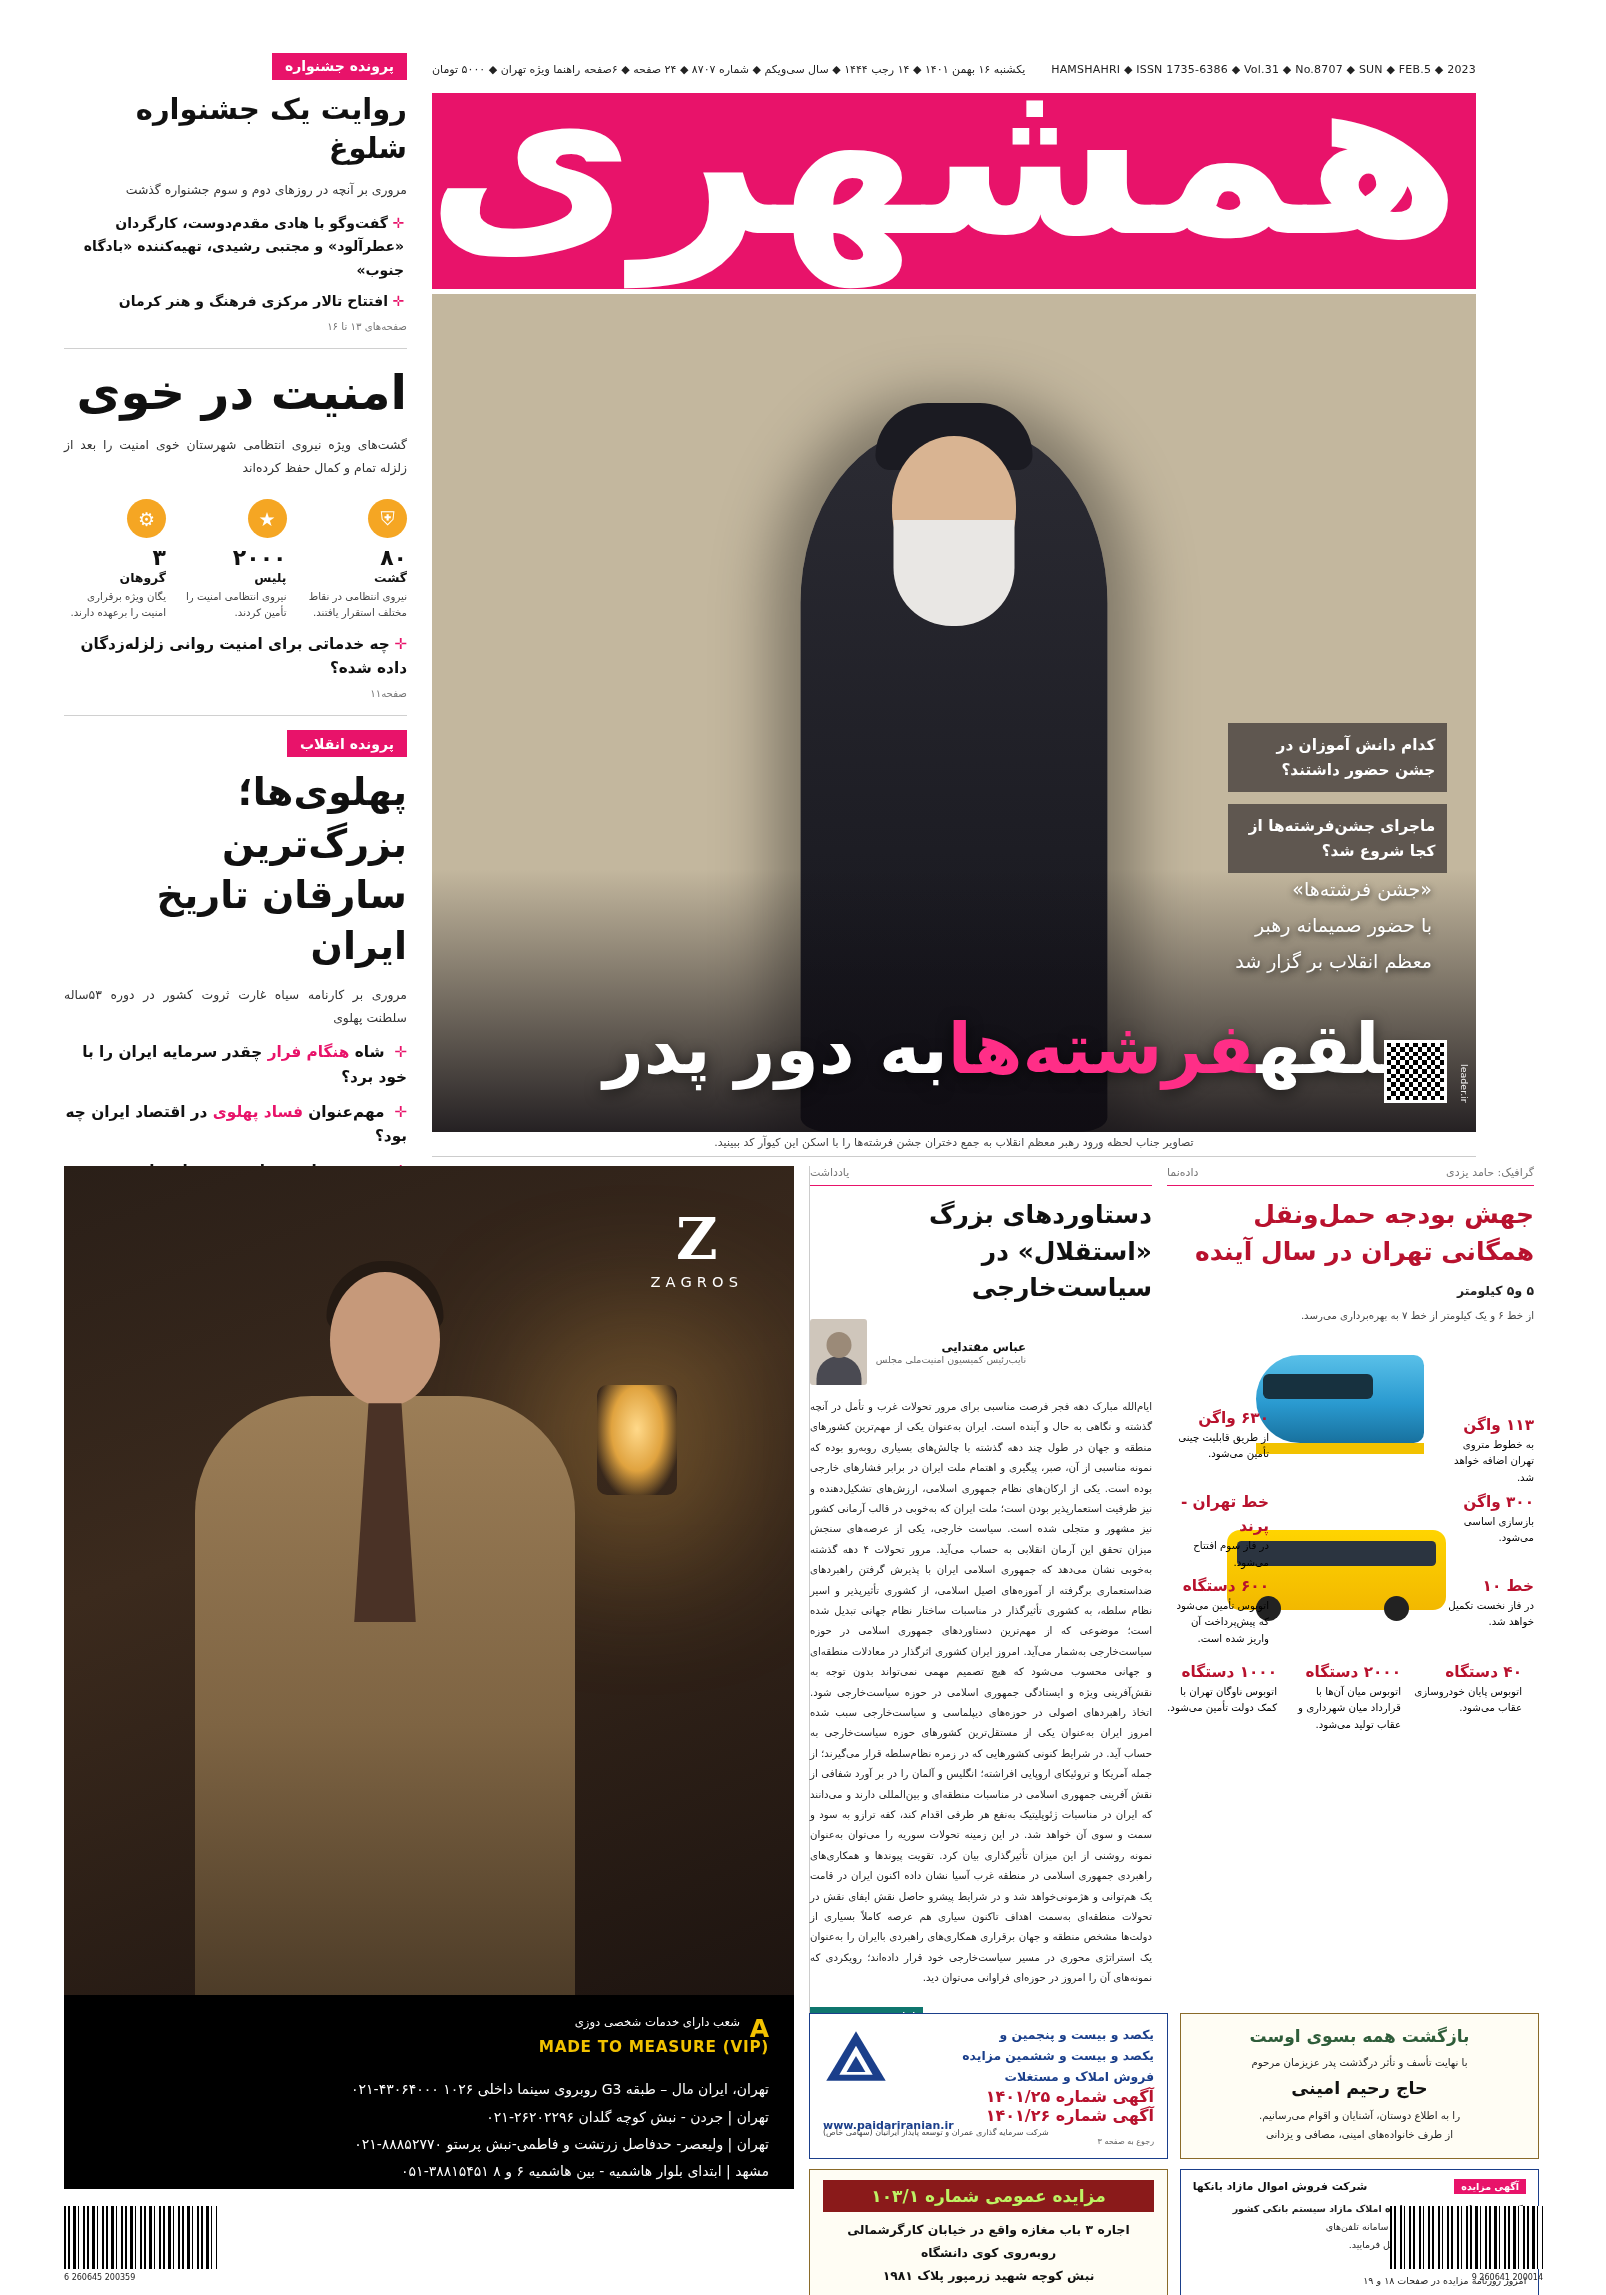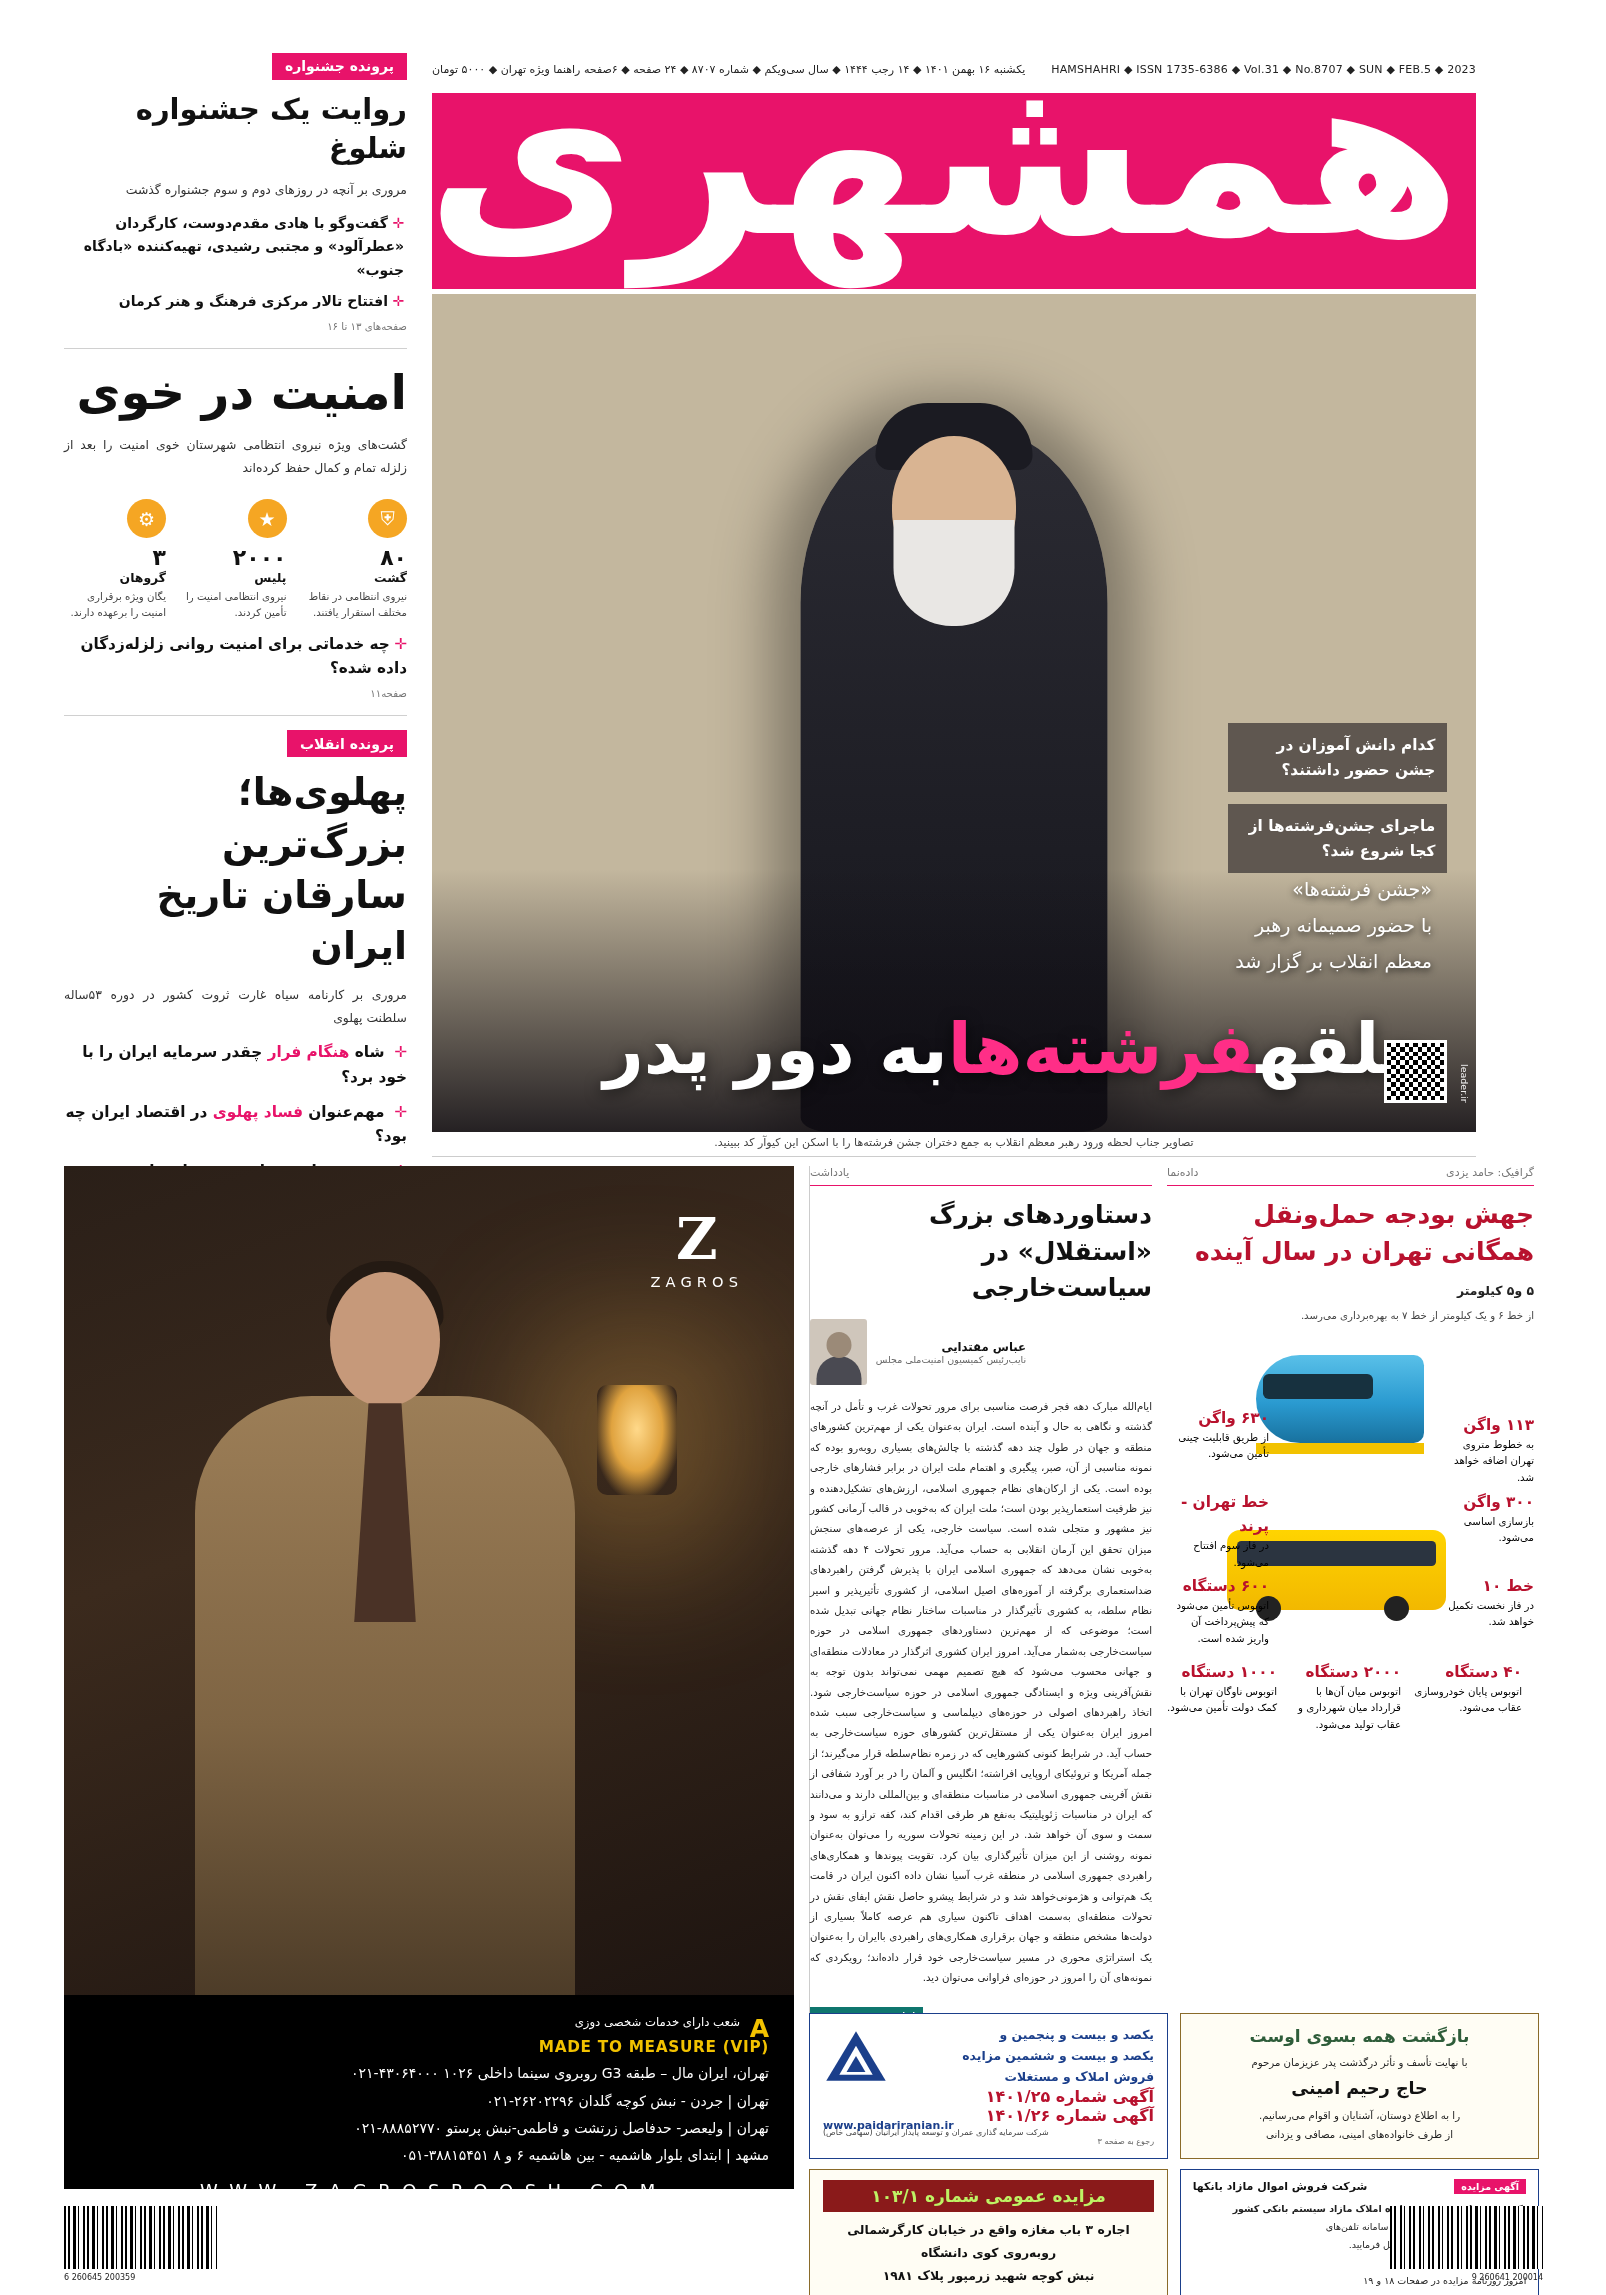--- a/index.html
+++ b/index.html
@@ -212,21 +212,21 @@
   }
   .zagros-logo {
     position: absolute; right: 51px; top: 44px; text-align: center; color: #fff;
   }
   .zagros-z { font-size: 57px; font-weight: bold; font-family: "DejaVu Serif", serif; line-height: 1; }
   .zagros-name { font-size: 14.6px; letter-spacing: 5.1px; margin-top: 5.8px; }
   .ad-info {
     position: relative; width: 730px; background: #000; color: #fff;
     padding: 16px 25px 19px; height: 194px;
   }
-  .ad-vip { color: #f2c200; font-size: 15.3px; font-weight: bold; letter-spacing: 0.7px; direction: ltr; text-align: right; margin-bottom: 4px; }
+  .ad-vip { color: #f2c200; font-size: 15.3px; font-weight: bold; letter-spacing: 0.7px; direction: ltr; text-align: right; margin-bottom: 20px; }
   .ad-line { font-size: 14px; line-height: 1.95; text-align: right; }
   .ad-site { text-align: center; font-size: 18px; letter-spacing: 2.9px; margin-top: 10.2px; direction: ltr; }
   .ad-a { position:absolute; right: 25px; top: 19px; color:#f2c200; font-size: 25px; font-weight:bold;}
 
   
   .col-oped {
     position: absolute; left: 745px; top: 0; width: 343px;
     border-left: 0.7px solid #ccc; padding-left: 0; padding-right: 0;
   }
   .sec-label {

